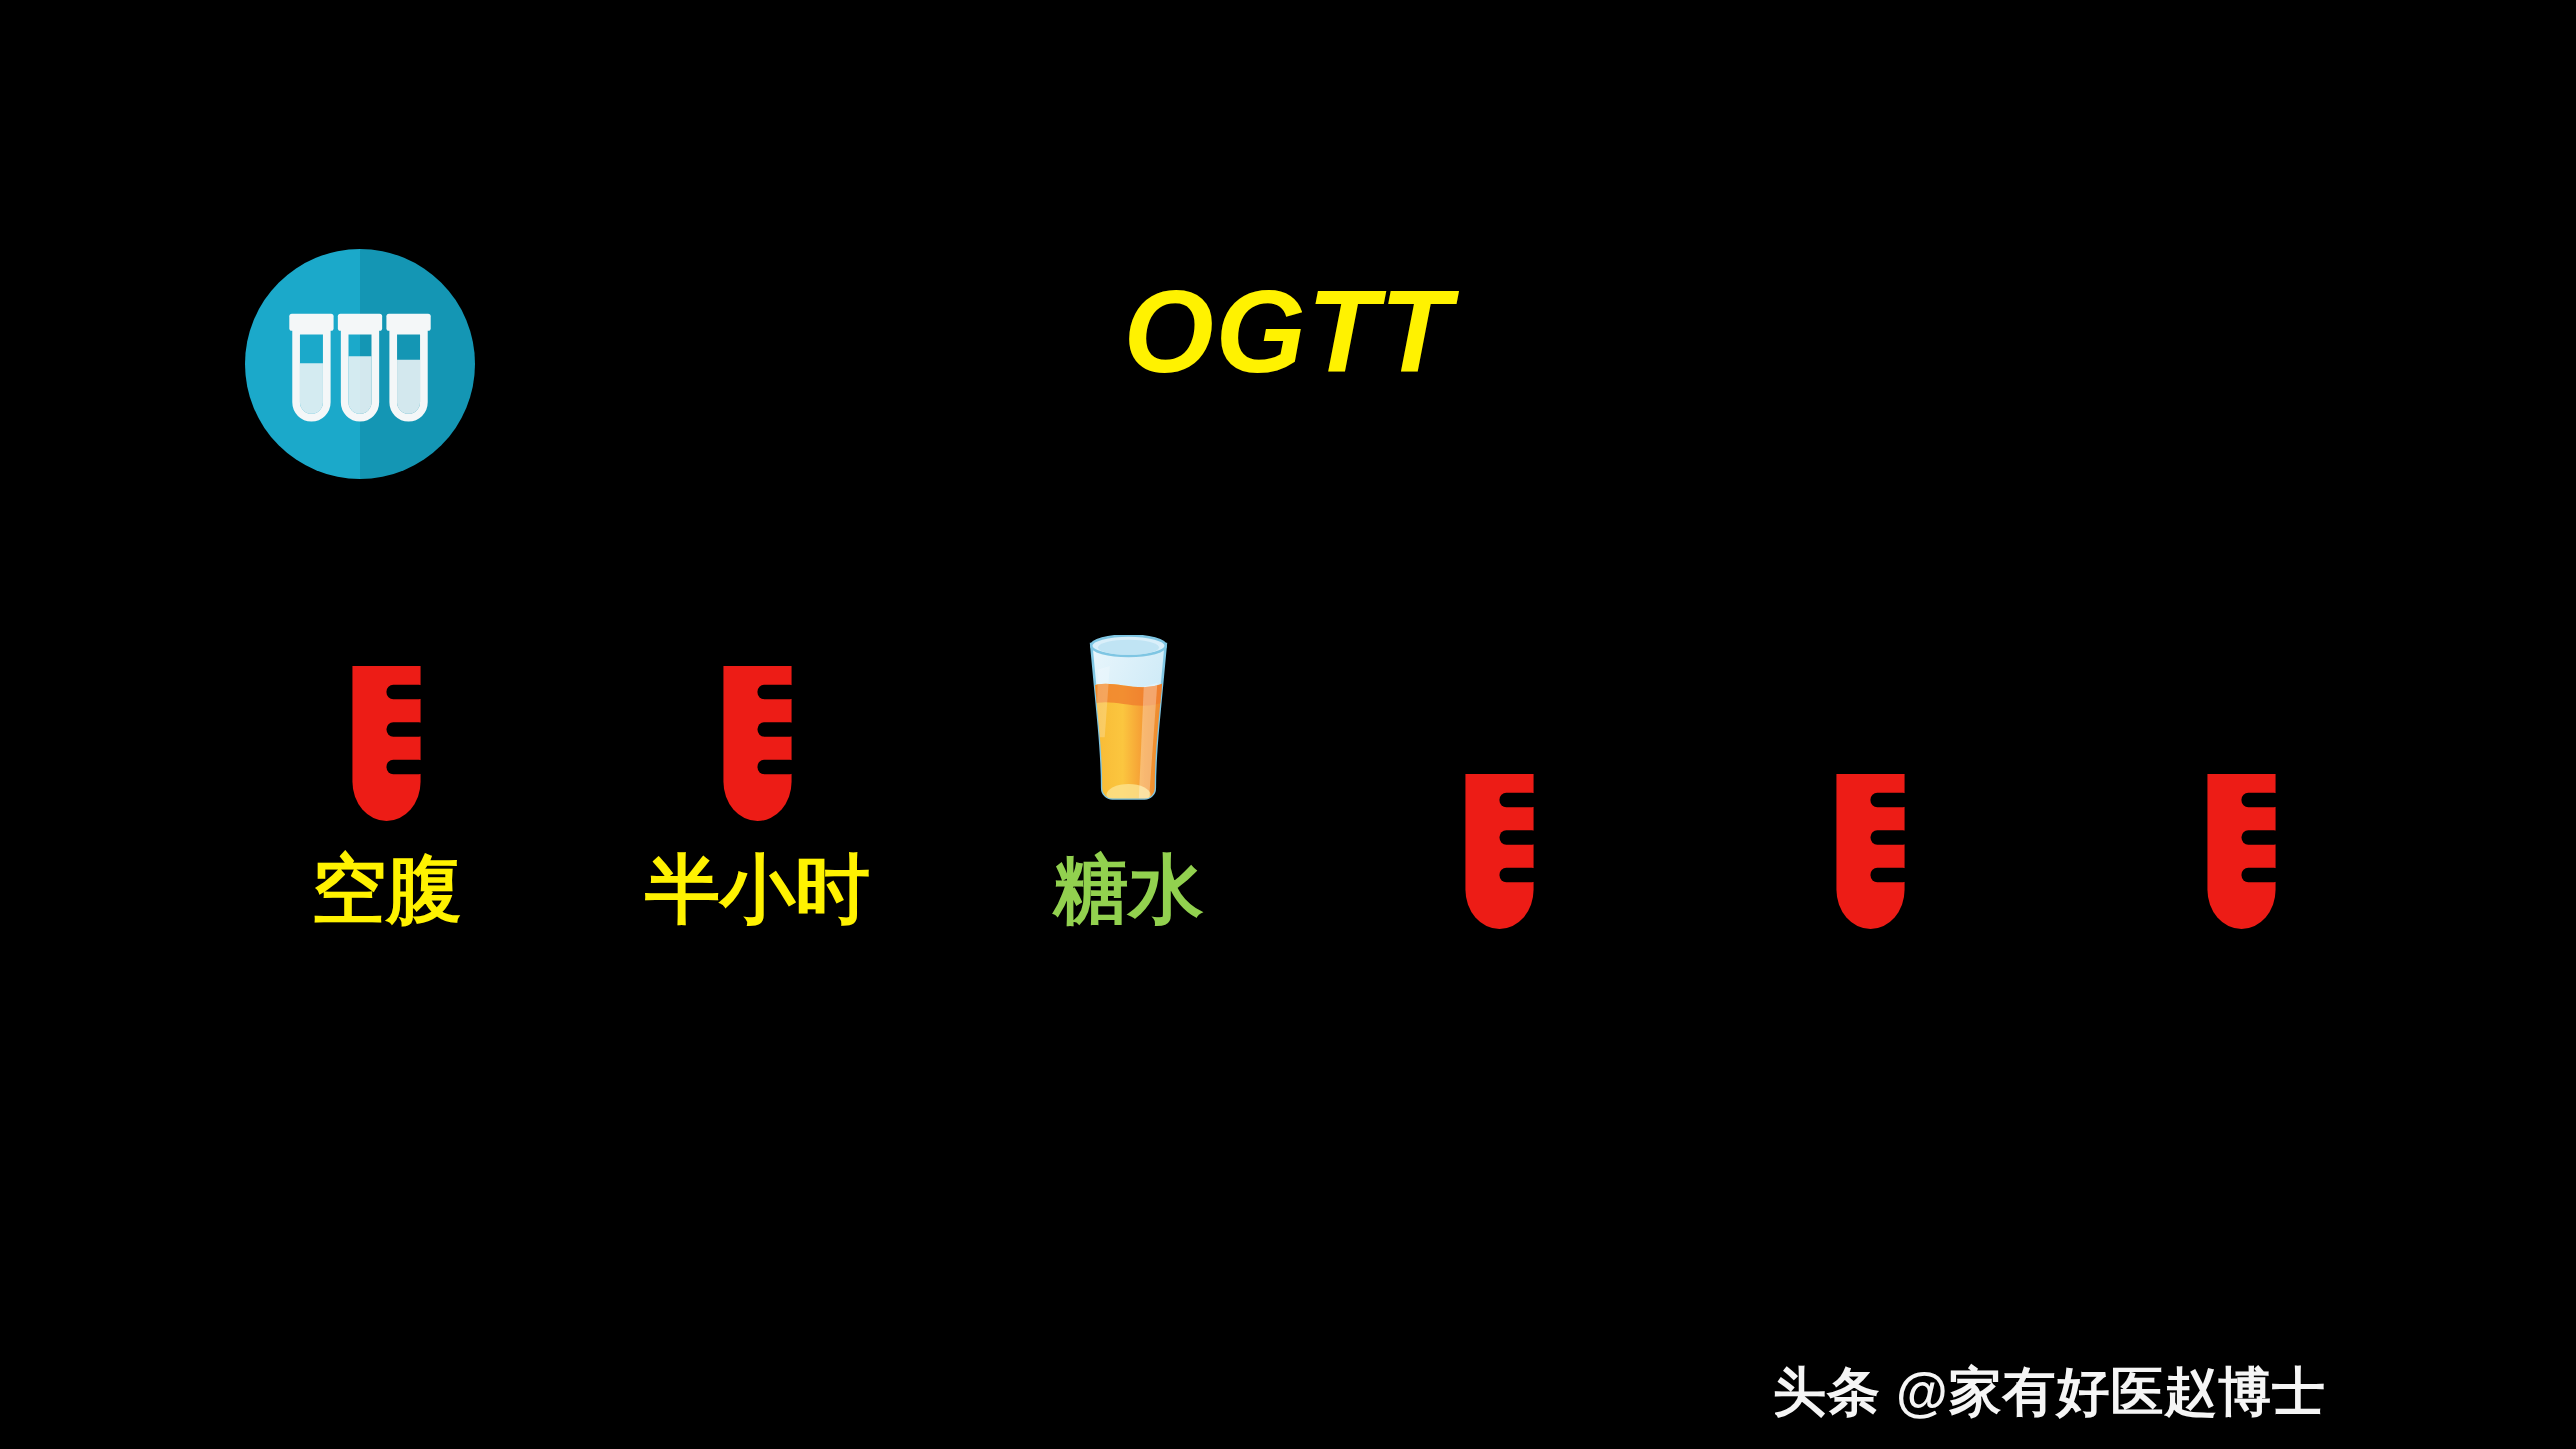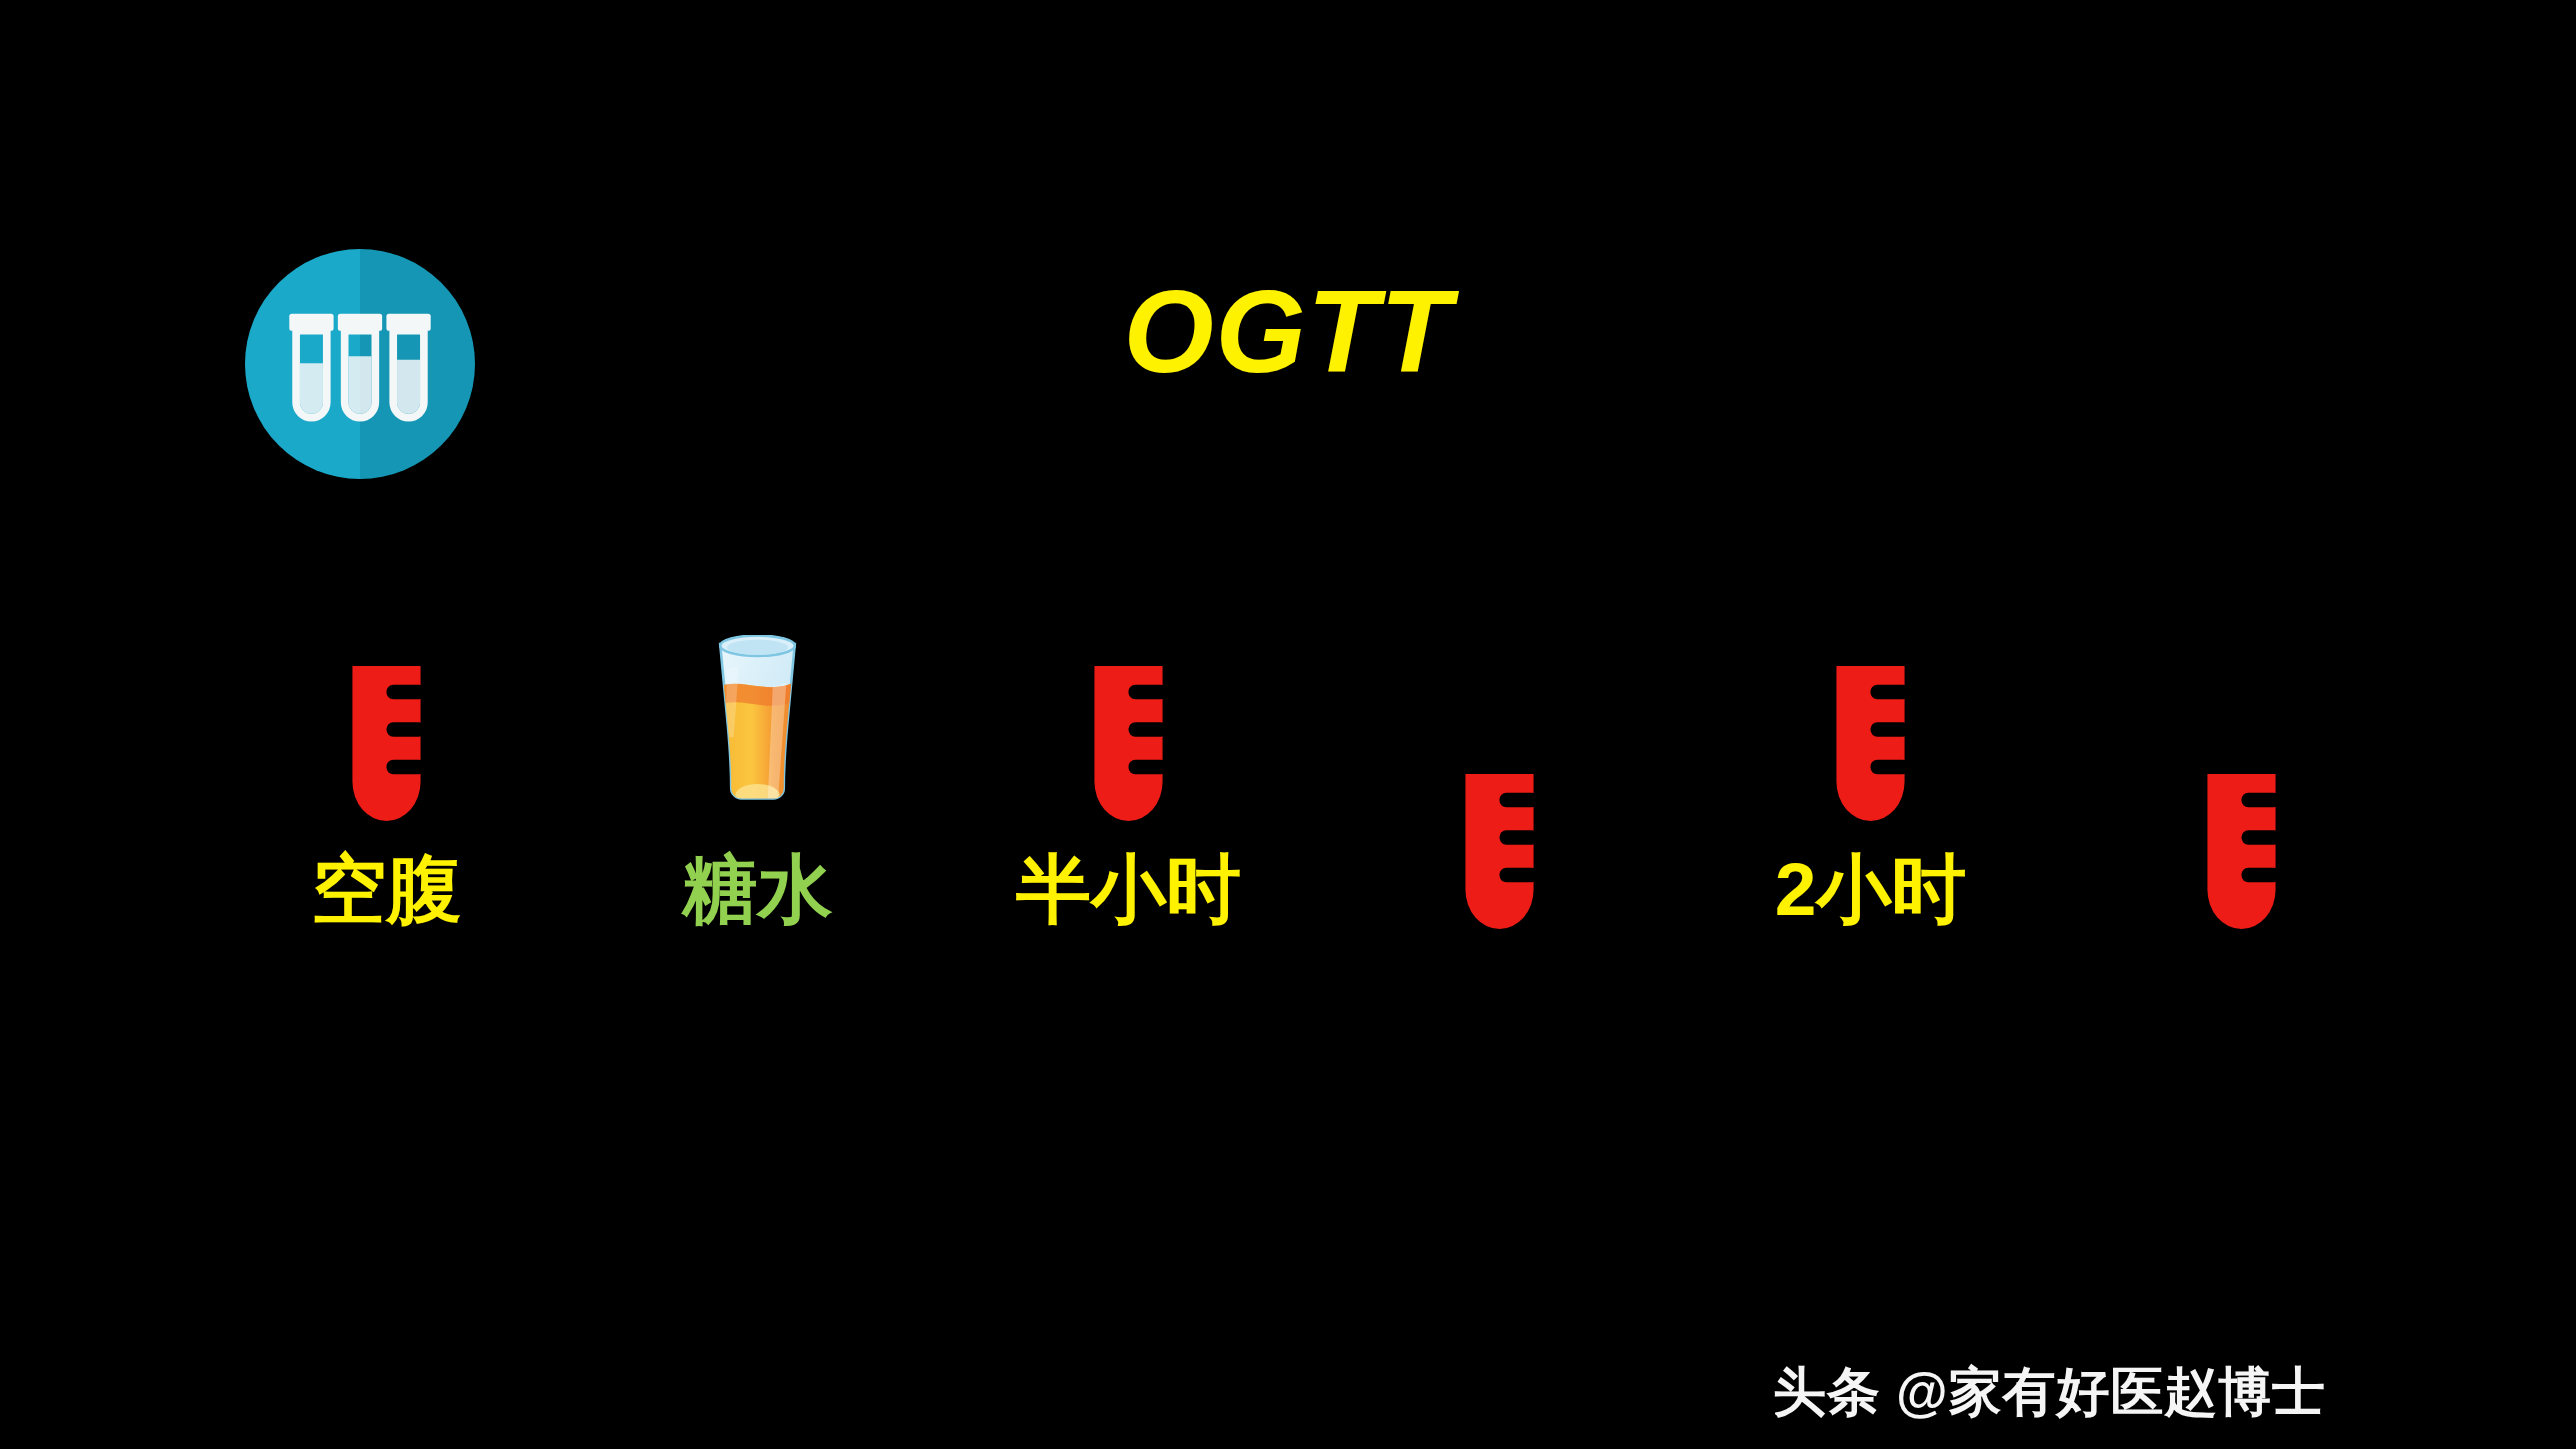--- a/index.html
+++ b/index.html
@@ -144,20 +144,32 @@
     <div class="step">
       <div class="icon-slot">
         <svg class="thermo" viewBox="0 0 88 182">
           <path d="M4 0 h80 v136 a40 46 0 0 1 -80 0 Z" fill="#ED1C16"></path>
           <rect x="44" y="22" width="46" height="17" rx="8" fill="#000000"></rect>
           <rect x="44" y="66" width="46" height="17" rx="8" fill="#000000"></rect>
           <rect x="44" y="110" width="46" height="17" rx="8" fill="#000000"></rect>
         </svg>
       </div>
       <div class="step-label label-yellow">空腹</div>
+    </div>
+
+    <div class="step">
+      <div class="icon-slot">
+        <svg class="thermo" viewBox="0 0 88 182">
+          <path d="M4 0 h80 v136 a40 46 0 0 1 -80 0 Z" fill="#ED1C16"></path>
+          <rect x="44" y="22" width="46" height="17" rx="8" fill="#000000"></rect>
+          <rect x="44" y="66" width="46" height="17" rx="8" fill="#000000"></rect>
+          <rect x="44" y="110" width="46" height="17" rx="8" fill="#000000"></rect>
+        </svg>
+      </div>
+      <div class="step-label label-yellow">半小时</div>
     </div>
 
     <div class="step">
       <div class="icon-slot">
         <svg class="glass" viewBox="0 0 112 218">
           <defs>
             <linearGradient id="liq" x1="0" y1="0" x2="1" y2="0">
               <stop offset="0%" stop-color="#F7B733"></stop>
               <stop offset="42%" stop-color="#FBC63F"></stop>
               <stop offset="68%" stop-color="#F59A34"></stop>
@@ -191,44 +203,31 @@
 
     <div class="step">
       <div class="icon-slot">
         <svg class="thermo" viewBox="0 0 88 182">
           <path d="M4 0 h80 v136 a40 46 0 0 1 -80 0 Z" fill="#ED1C16"></path>
           <rect x="44" y="22" width="46" height="17" rx="8" fill="#000000"></rect>
           <rect x="44" y="66" width="46" height="17" rx="8" fill="#000000"></rect>
           <rect x="44" y="110" width="46" height="17" rx="8" fill="#000000"></rect>
         </svg>
       </div>
-      <div class="step-label label-yellow">半小时</div>
-    </div>
-
-    <div class="step">
-      <div class="icon-slot">
-        <svg class="thermo" viewBox="0 0 88 182">
-          <path d="M4 0 h80 v136 a40 46 0 0 1 -80 0 Z" fill="#ED1C16"></path>
-          <rect x="44" y="22" width="46" height="17" rx="8" fill="#000000"></rect>
-          <rect x="44" y="66" width="46" height="17" rx="8" fill="#000000"></rect>
-          <rect x="44" y="110" width="46" height="17" rx="8" fill="#000000"></rect>
-        </svg>
-      </div>
-    </div>
-
-    <div class="step">
-      <div class="icon-slot">
-        <svg class="thermo" viewBox="0 0 88 182">
-          <path d="M4 0 h80 v136 a40 46 0 0 1 -80 0 Z" fill="#ED1C16"></path>
-          <rect x="44" y="22" width="46" height="17" rx="8" fill="#000000"></rect>
-          <rect x="44" y="66" width="46" height="17" rx="8" fill="#000000"></rect>
-          <rect x="44" y="110" width="46" height="17" rx="8" fill="#000000"></rect>
-        </svg>
-      </div>
-      <div class="step-label label-yellow">2小时</div>
+    </div>
+
+    <div class="step">
+      <div class="icon-slot">
+        <svg class="thermo" viewBox="0 0 88 182">
+          <path d="M4 0 h80 v136 a40 46 0 0 1 -80 0 Z" fill="#ED1C16"></path>
+          <rect x="44" y="22" width="46" height="17" rx="8" fill="#000000"></rect>
+          <rect x="44" y="66" width="46" height="17" rx="8" fill="#000000"></rect>
+          <rect x="44" y="110" width="46" height="17" rx="8" fill="#000000"></rect>
+        </svg>
+      </div>
     </div>
 
     <div class="step">
       <div class="icon-slot">
         <svg class="thermo" viewBox="0 0 88 182">
           <path d="M4 0 h80 v136 a40 46 0 0 1 -80 0 Z" fill="#ED1C16"></path>
           <rect x="44" y="22" width="46" height="17" rx="8" fill="#000000"></rect>
           <rect x="44" y="66" width="46" height="17" rx="8" fill="#000000"></rect>
           <rect x="44" y="110" width="46" height="17" rx="8" fill="#000000"></rect>
         </svg>

